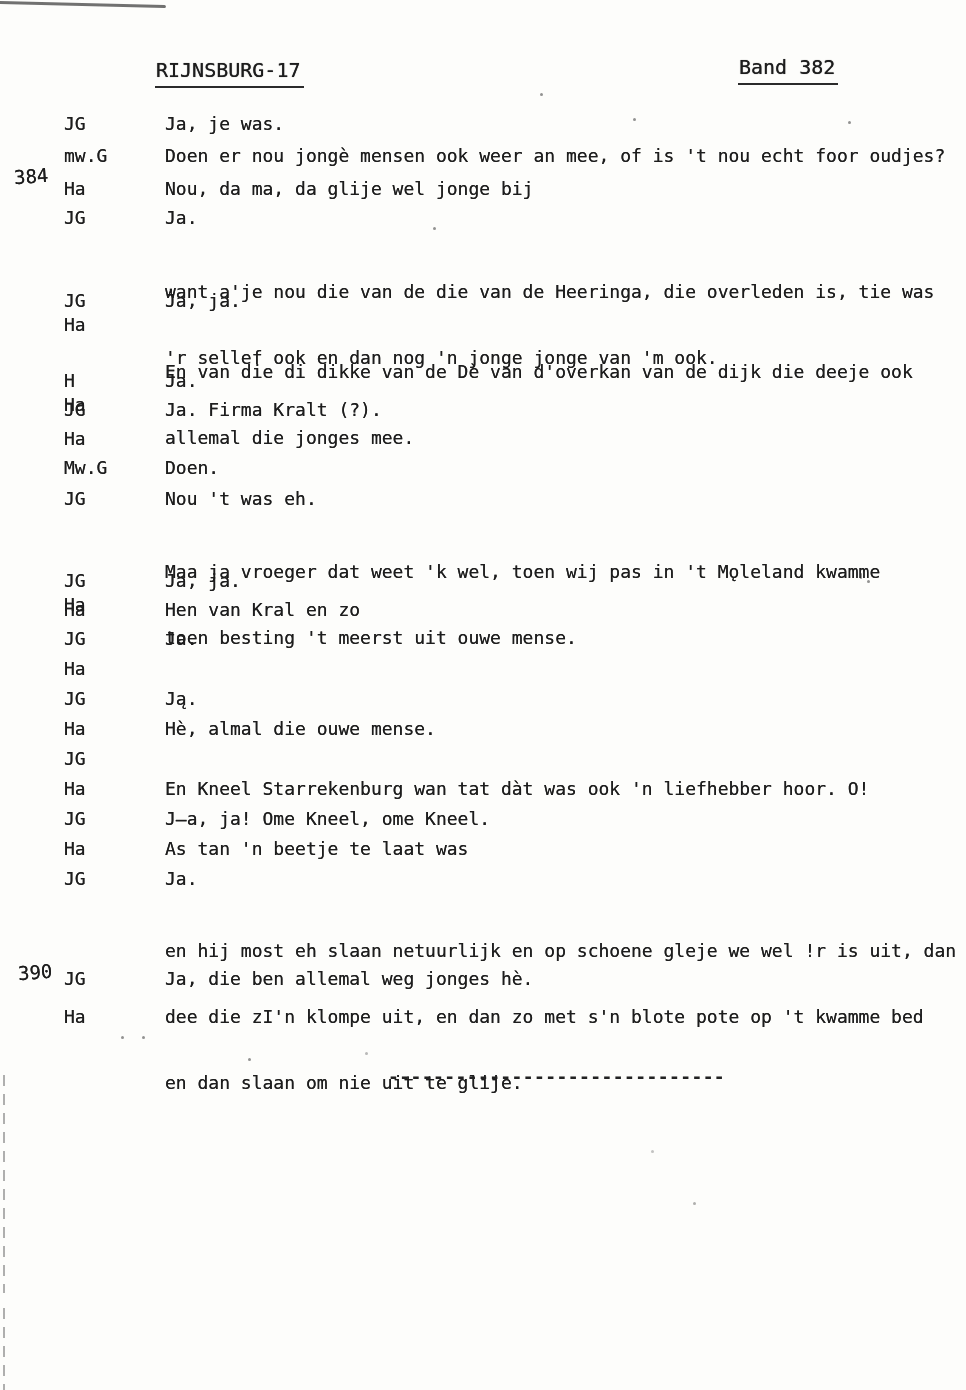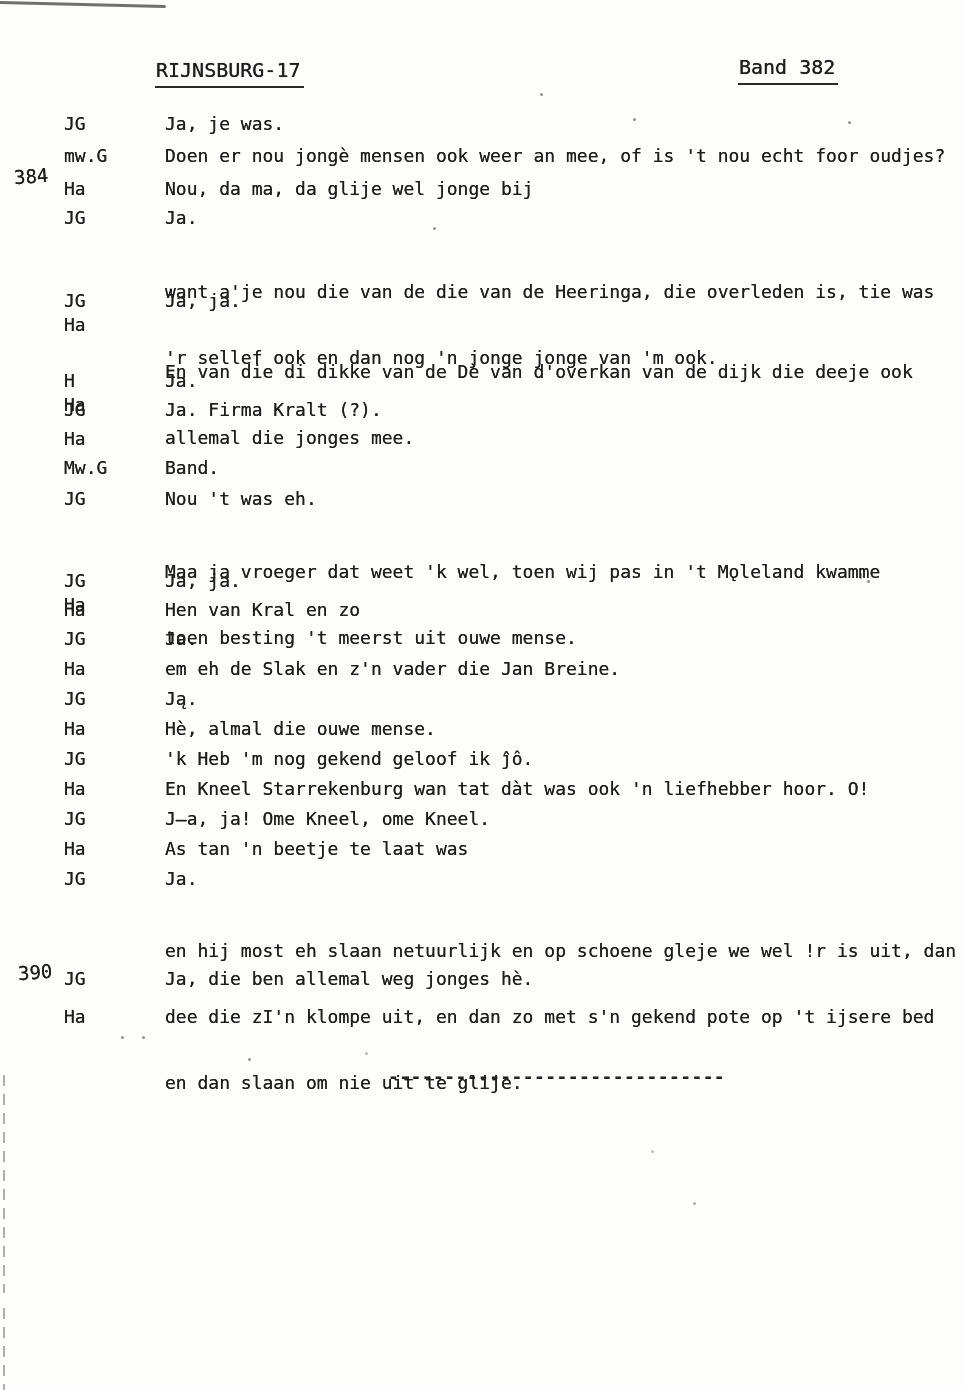--- a/index.html
+++ b/index.html
@@ -144,21 +144,21 @@
     <span class="speaker">JG</span>
     <div class="utterance"><div>Ja. Firma Kralt (?).</div></div>
   </div>
 
   <div class="row typewriter" style="top:428px">
     <span class="speaker">Ha</span>
   </div>
 
   <div class="row typewriter" style="top:457px">
     <span class="speaker">Mw.G</span>
-    <div class="utterance"><div>Band.</div></div>
+    <div class="utterance"><div>Doen.</div></div>
   </div>
 
   <div class="row typewriter" style="top:488px">
     <span class="speaker">JG</span>
     <div class="utterance"><div>Nou 't was eh.</div></div>
   </div>
 
   <div class="row typewriter" style="top:517px">
     <span class="speaker">Ha</span>
     <div class="utterance">
@@ -177,36 +177,34 @@
     <div class="utterance"><div>Hen van Kral en zo</div></div>
   </div>
 
   <div class="row typewriter" style="top:628px">
     <span class="speaker">JG</span>
     <div class="utterance"><div>Ja.</div></div>
   </div>
 
   <div class="row typewriter" style="top:658px">
     <span class="speaker">Ha</span>
-    <div class="utterance"><div>em eh de Slak en z'n vader die Jan Breine.</div></div>
   </div>
 
   <div class="row typewriter" style="top:688px">
     <span class="speaker">JG</span>
     <div class="utterance"><div>Ją.</div></div>
   </div>
 
   <div class="row typewriter" style="top:718px">
     <span class="speaker">Ha</span>
     <div class="utterance"><div>Hè, almal die ouwe mense.</div></div>
   </div>
 
   <div class="row typewriter" style="top:748px">
     <span class="speaker">JG</span>
-    <div class="utterance"><div>'k Heb 'm nog gekend geloof ik ĵô.</div></div>
   </div>
 
   <div class="row typewriter" style="top:778px">
     <span class="speaker">Ha</span>
     <div class="utterance"><div>En Kneel Starrekenburg wan tat dàt was ook 'n liefhebber hoor. O!</div></div>
   </div>
 
   <div class="row typewriter" style="top:808px">
     <span class="speaker">JG</span>
     <div class="utterance"><div>J̶a, ja! Ome Kneel, ome Kneel.</div></div>
@@ -219,21 +217,21 @@
 
   <div class="row typewriter" style="top:868px">
     <span class="speaker">JG</span>
     <div class="utterance"><div>Ja.</div></div>
   </div>
 
   <div class="row typewriter" style="top:896px">
     <span class="speaker">Ha</span>
     <div class="utterance">
       <div>en hij most eh slaan netuurlijk en op schoene gleje we wel !r is uit, dan</div>
-      <div>dee die zI'n klompe uit, en dan zo met s'n gekend pote op 't ijsere bed</div>
+      <div>dee die zI'n klompe uit, en dan zo met s'n blote pote op 't kwamme bed</div>
       <div>en dan slaan om nie uit te glije.</div>
     </div>
   </div>
 
   <div class="row typewriter" style="top:968px">
     <span class="margin-num margin-390">390</span>
     <span class="speaker">JG</span>
     <div class="utterance"><div>Ja, die ben allemal weg jonges hè.</div></div>
   </div>
 

